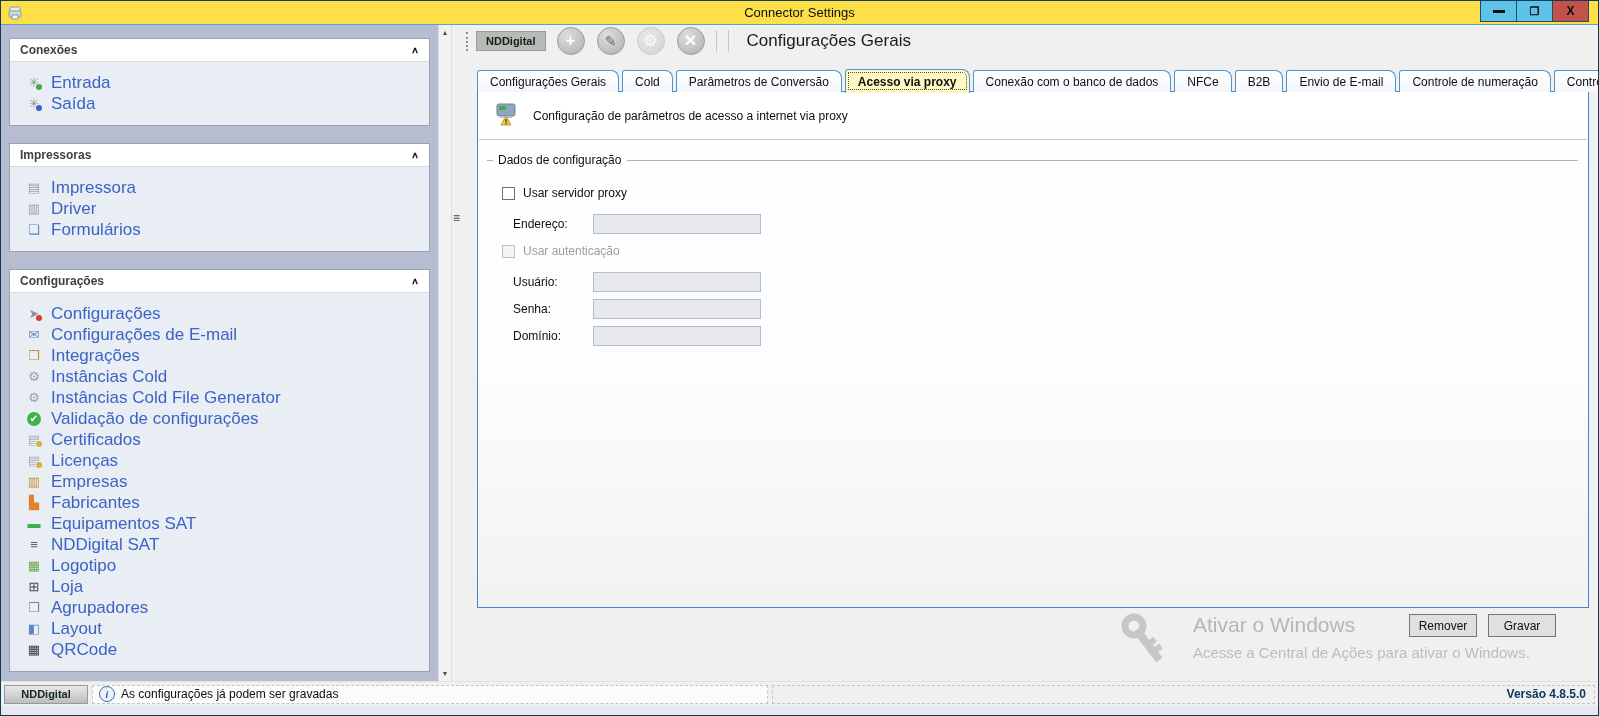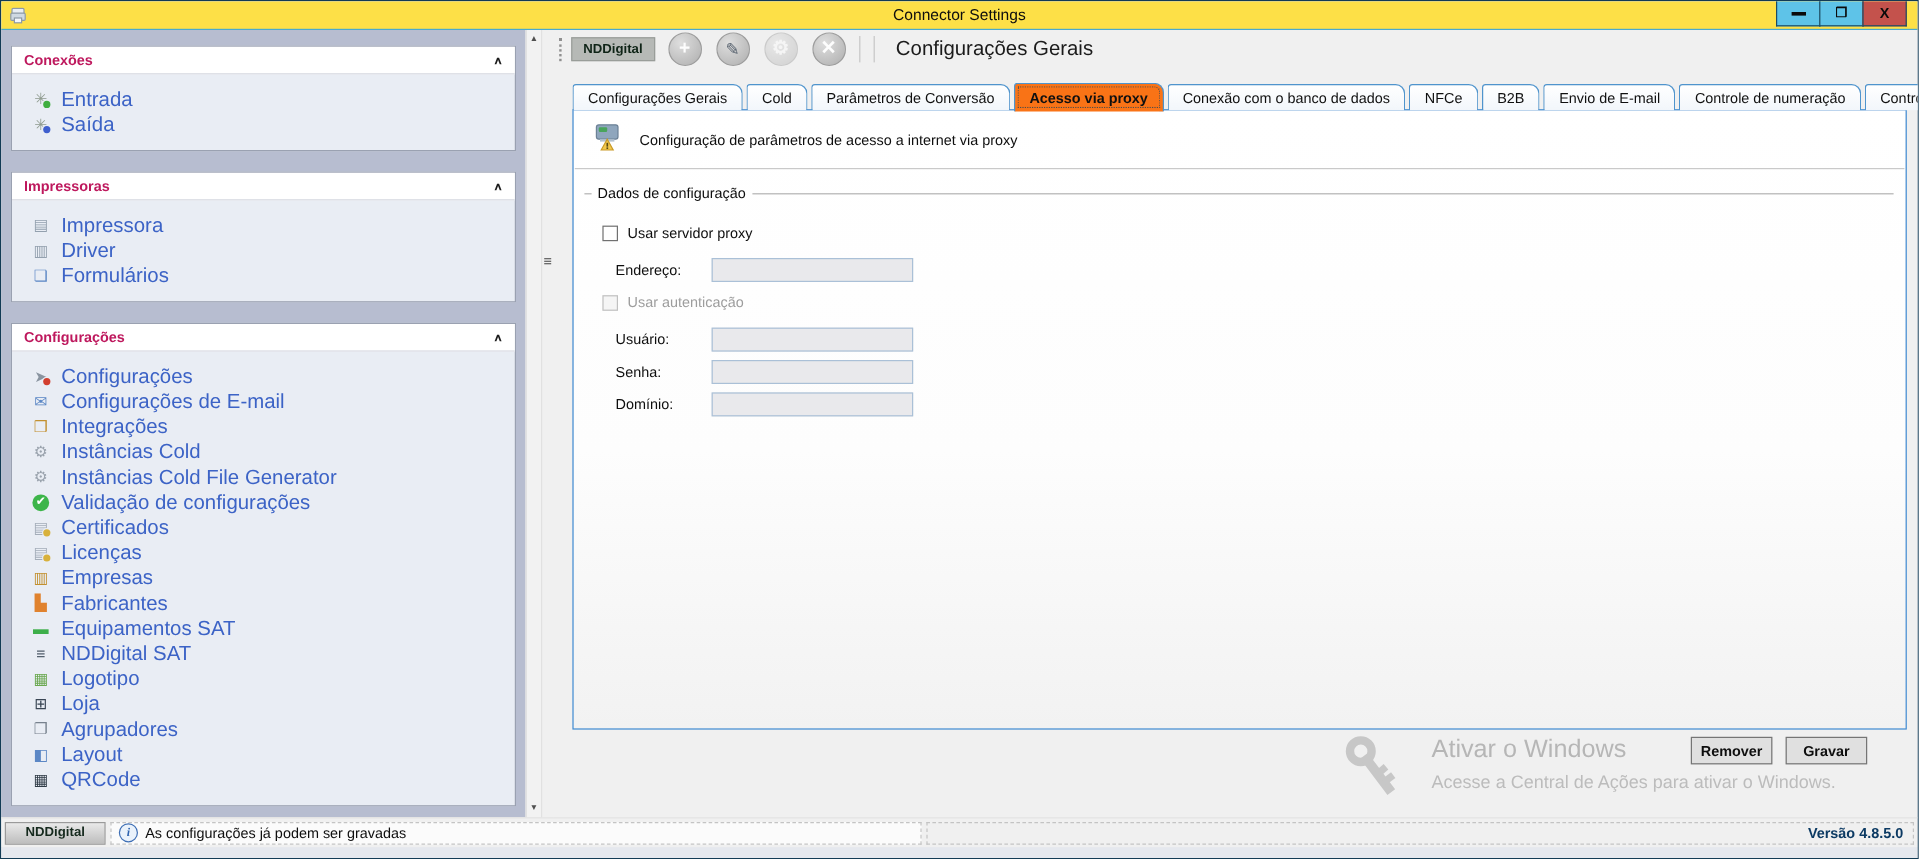--- a/index.html
+++ b/index.html
@@ -16,21 +16,21 @@
   .win-btn.close{background:#c4524c;}
   .min-bar{width:12px;height:3px;background:#0b0b0b;}
   .restore-glyph{font-size:11px;line-height:11px;}
   .close-glyph{font-weight:900;font-size:12px;}
   
   .app-row{flex:1 1 auto;display:flex;min-height:0;}
   .sidebar{width:437px;flex:0 0 437px;background:#b7bdd0;padding:13px 8px 0 8px;box-sizing:border-box;overflow:hidden;}
   .side-box{border:1px solid #9aa1b1;background:#e9edf4;margin-bottom:17px;}
   .side-head{background:#ffffff;border-bottom:1px solid #d7dae2;height:22px;display:flex;align-items:center;
              justify-content:space-between;padding:0 10px;cursor:default;}
-  .side-head .t{color:#be185d;font-weight:bold;font-size:12px;}
+  .side-head .t{color:#404040;font-weight:bold;font-size:12px;}
   .side-head .chev{color:#1c1c1c;font-size:11px;font-weight:bold;transform:scaleY(.8);}
   .side-items{padding:10px 0 11px 16px;}
   .side-item{display:flex;align-items:center;height:21px;gap:9px;}
   .side-item .lbl{color:#3c63c6;font-size:17px;}
   .icon16{width:16px;height:16px;flex:0 0 16px;text-align:center;font-size:13px;line-height:16px;
           position:relative;display:inline-block;}
   .icon16 .dot{position:absolute;width:6px;height:6px;border-radius:50%;right:0;bottom:1px;box-shadow:0 0 0 1px #e9edf4;}
   .icon16.circlebg{width:14px;height:14px;flex-basis:14px;border-radius:50%;color:#fff;font-size:10px;line-height:14px;margin:0 1px;}
   
   .scrollstrip{width:14px;flex:0 0 14px;background:#f2f2f2;border-left:1px solid #dddddd;border-right:1px solid #dddddd;
@@ -48,21 +48,21 @@
               display:flex;align-items:center;justify-content:center;color:#fdfdfd;font-size:16px;font-weight:bold;line-height:1;}
   .circle-btn.pencil{color:#5c6672;font-size:14px;font-weight:normal;}
   .circle-btn.faded{opacity:.45;}
   .tb-sep{width:1px;height:22px;background:#c6c6c6;margin:0 0;}
   .tb-title{font-size:17px;color:#1b1b1b;margin-left:7px;white-space:nowrap;}
   
   .tabstrip{display:flex;align-items:flex-end;padding:9px 10px 0 16px;flex:0 0 26px;height:26px;position:relative;z-index:3;}
   .tab{border:1px solid #4f94cd;border-bottom:none;border-radius:3px 8px 0 0;height:22px;box-sizing:border-box;
        background:linear-gradient(#ffffff,#f2f6fb);padding:4px 12px 0 12px;font-size:12px;color:#101010;
        margin-right:3px;white-space:nowrap;}
-  .tab.active{font-weight:bold;background:#f97316;height:24px;margin-bottom:-1px;padding-top:5px;
+  .tab.active{font-weight:bold;background:#fef9c3;height:24px;margin-bottom:-1px;padding-top:5px;
               outline:1px dotted #4d4d4d;outline-offset:-4px;}
   .tab.clipped{max-width:106px;overflow:hidden;border-right:none;border-top-right-radius:0;padding-right:0;}
   
   .tab-page{border:1px solid #3f8ad2;margin:-1px 9px 0 16px;height:517px;flex:0 0 517px;box-sizing:border-box;
             background:linear-gradient(180deg,#ffffff 0%,#fdfdfd 55%,#f2f2f2 100%);position:relative;z-index:1;}
   .page-head{display:flex;align-items:center;gap:15px;padding:9px 14px 8px 14px;}
   .page-head .txt{font-size:12px;color:#0e0e0e;}
   .page-divider{height:1px;background:#c9c9c9;margin:0 1px;}
   .groupbox{margin:13px 10px 0 9px;}
   .group-legend{display:flex;align-items:center;font-size:12px;color:#0e0e0e;}
@@ -76,21 +76,21 @@
   .cb-label{font-size:12px;color:#0e0e0e;}
   .cb-label.disabled{color:#9d9d9d;}
   .f-label{width:80px;flex:0 0 80px;margin-left:11px;font-size:12px;color:#0e0e0e;}
   .f-input{height:20px;box-sizing:border-box;border:1px solid #aac0d7;background:#e9e9ec;color:#333;
            font-size:12px;padding:0 4px;font-family:inherit;}
   .f-input.long{width:168px;}
   .f-input.short{width:48px;}
   
   .actions{display:flex;justify-content:flex-end;gap:11px;padding:6px 42px 0 0;}
   .btn{min-width:68px;height:23px;box-sizing:border-box;background:#e0e0e0;border:1px solid #757575;
-       font-size:12px;color:#0e0e0e;display:flex;align-items:center;justify-content:center;font-family:inherit;font-weight:bold;}
+       font-size:12px;color:#0e0e0e;display:flex;align-items:center;justify-content:center;font-family:inherit;}
   .watermark{position:absolute;left:658px;top:588px;display:flex;align-items:flex-start;gap:28px;pointer-events:none;}
   .wm-text .l1{font-size:21px;color:#b6b6b6;}
   .wm-text .l2{font-size:15px;color:#bcbcbc;margin-top:7px;}
   
   .statusbar{flex:0 0 25px;height:25px;background:#f0f0f0;border-top:1px solid #e2e2e2;display:flex;align-items:center;
              padding:0 3px;gap:4px;box-sizing:border-box;}
   .sb-badge{width:84px;flex:0 0 84px;height:19px;display:flex;align-items:center;justify-content:center;
             background:linear-gradient(#e9e9e9,#bdbdbd);border:1px solid #9a9a9a;box-sizing:border-box;
             color:#15291d;font-weight:bold;font-size:11px;}
   .sb-msg{flex:0 0 676px;height:19px;box-sizing:border-box;border:1px dashed #c4c4c4;display:flex;align-items:center;

